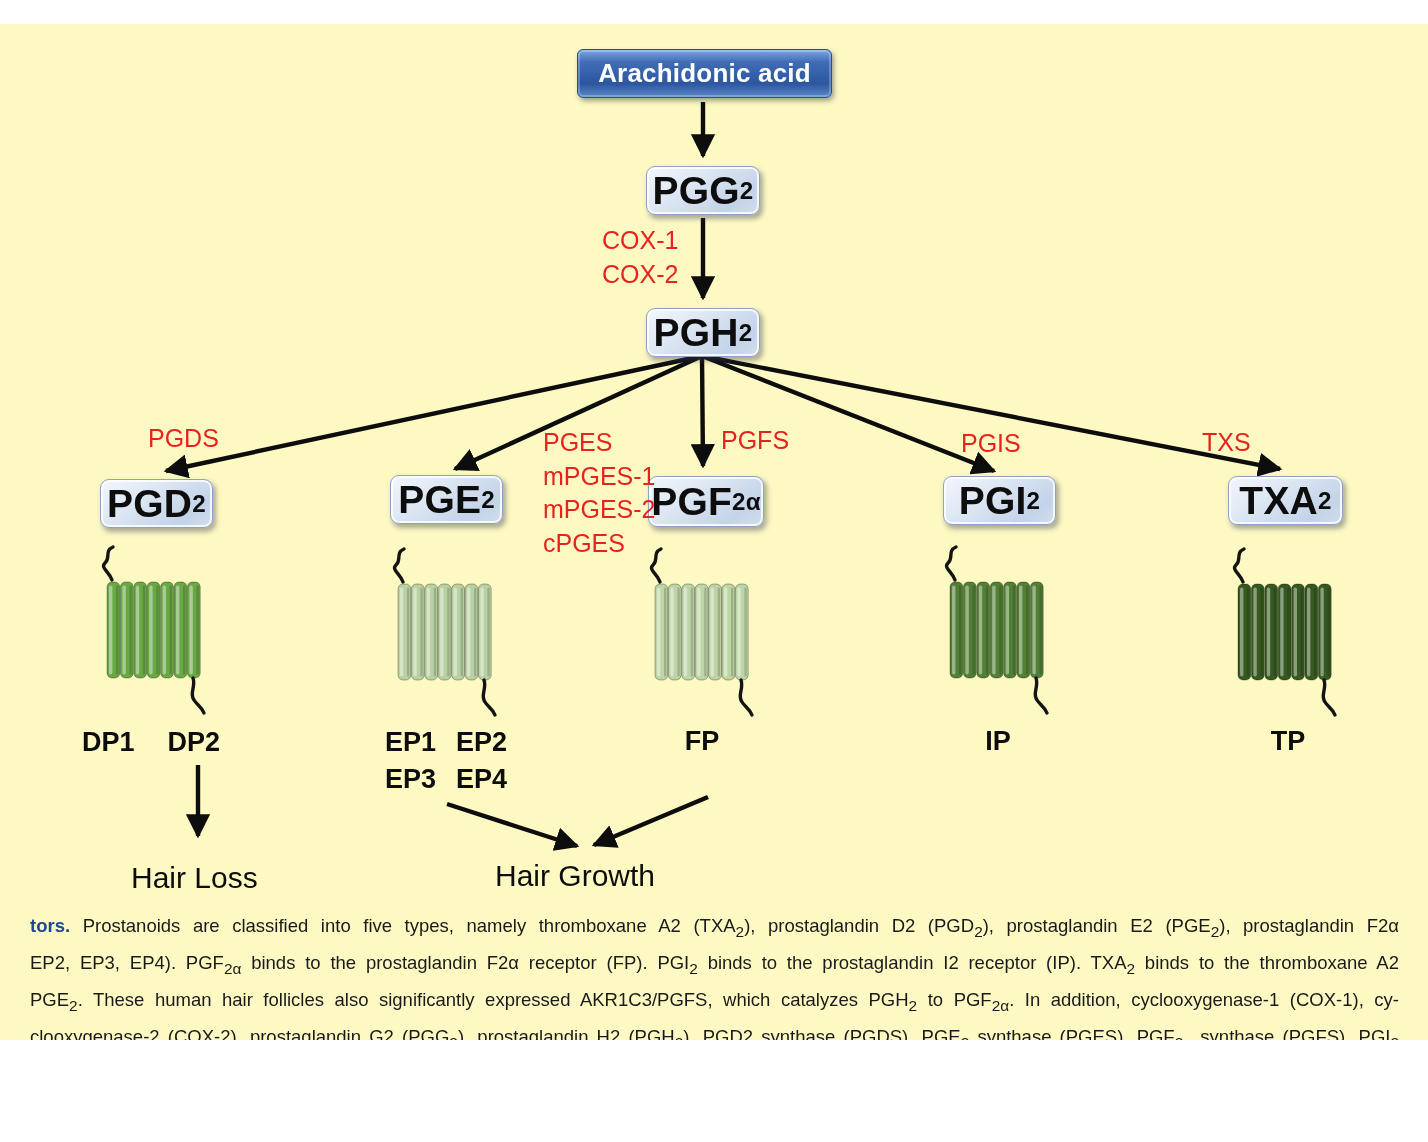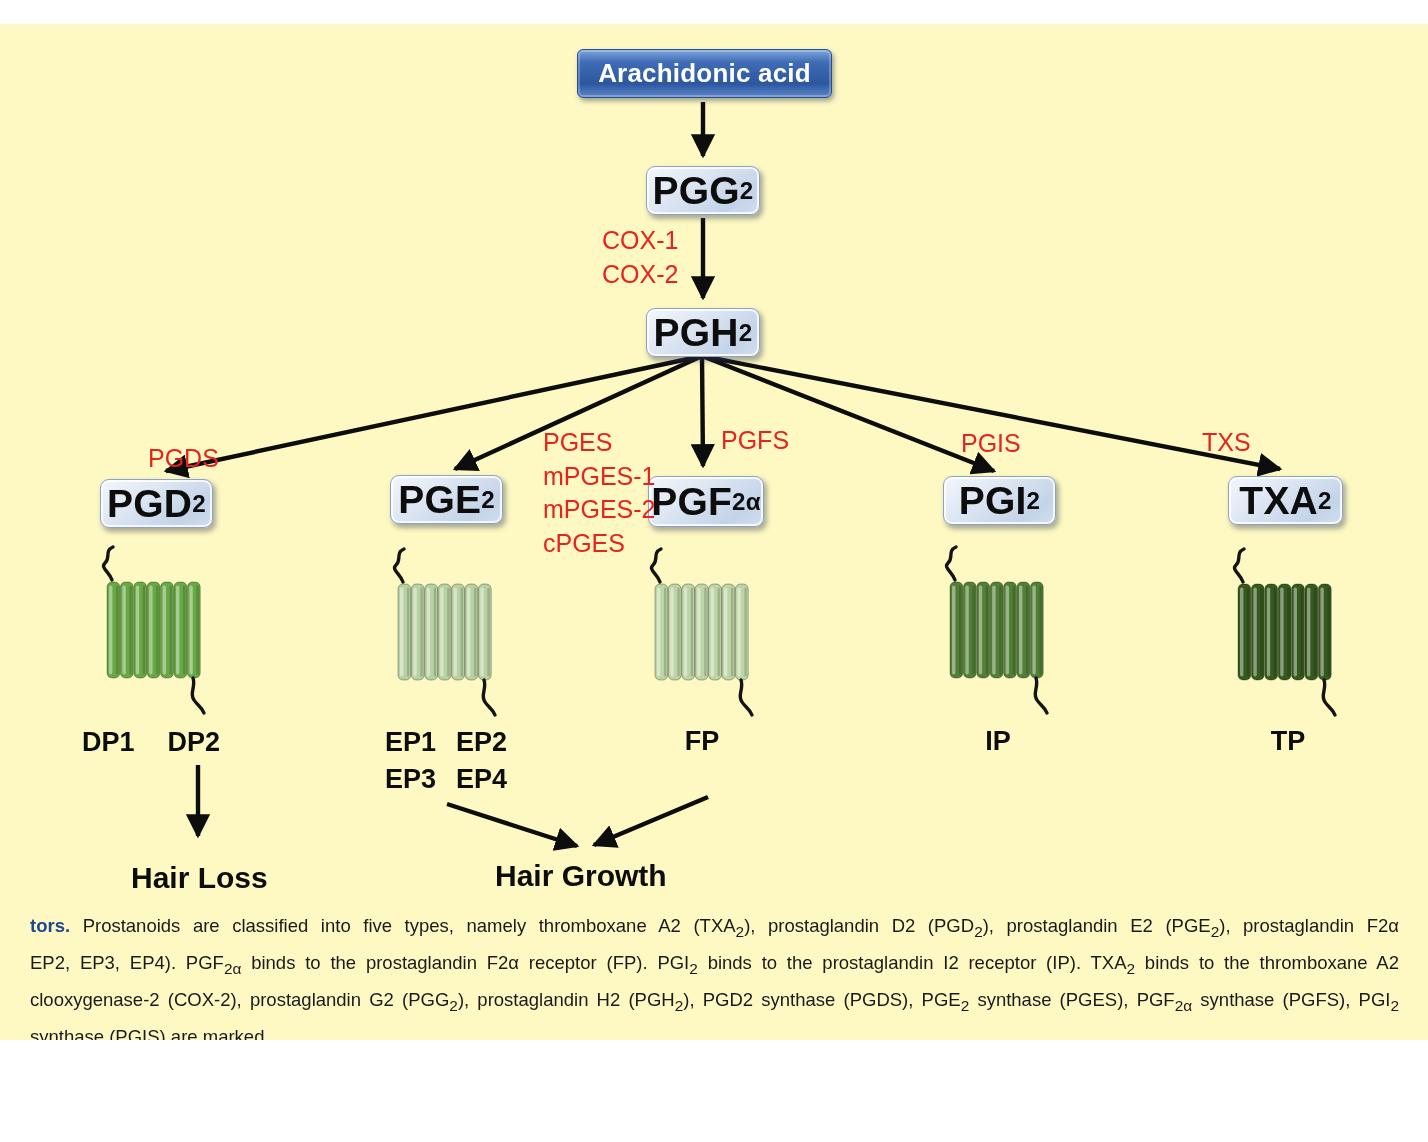--- a/index.html
+++ b/index.html
@@ -28,21 +28,21 @@
   .enzyme{
     position:absolute; color:var(--enzyme-red,#e8231f);
     font-size:25px; line-height:33.6px; white-space:nowrap;
   }
   .rlabel{position:absolute; font-weight:bold; font-size:27px; white-space:nowrap; color:#0d0d0d;}
   .rlabel span{display:inline-block;}
   .rlabel.gap33 span{margin-right:33px;}
   .rlabel.gap20 span{margin-right:20px;}
   .rlabel span:last-child{margin-right:0;}
   .rlabel.centered{width:120px; text-align:center;}
-  .outcome{position:absolute; font-weight:bold; font-size:30px; white-space:nowrap; color:#0d0d0d;}
+  .outcome{position:absolute; font-weight:normal; font-size:30px; white-space:nowrap; color:#0d0d0d;}
   .barrel{position:absolute;}
 
   .caption{
     position:absolute; left:30px; top:886px; width:1369px;
     font-size:18.5px; line-height:31.4px; color:#1a1a1a;
   }
   .cap-line{text-align:justify; text-align-last:justify;}
   .cap-line:last-child{text-align-last:left;}
   .caption b{color:var(--caption-blue,#1e4796);}
 </style>
@@ -118,21 +118,21 @@
   <div class="node rich" style="left:100px;top:455px;width:111px;height:47px">PGD<sub>2</sub></div>
   <div class="node rich" style="left:390px;top:451px;width:111px;height:47px">PGE<sub>2</sub></div>
   <div class="node rich" style="left:648px;top:452px;width:114px;height:49px">PGF<sub>2α</sub></div>
   <div class="node rich" style="left:943px;top:452px;width:111px;height:47px">PGI<sub>2</sub></div>
   <div class="node rich" style="left:1228px;top:452px;width:113px;height:47px">TXA<sub>2</sub></div>
 
   <div class="enzyme" style="left:602px;top:200px">
     <div>COX-1</div>
     <div>COX-2</div>
   </div>
-  <div class="enzyme" style="left:148px;top:418px">PGDS</div>
+  <div class="enzyme" style="left:148px;top:398px">PGDS</div>
   <div class="enzyme" style="left:543px;top:402px">
     <div>PGES</div>
     <div>mPGES-1</div>
     <div>mPGES-2</div>
     <div>cPGES</div>
   </div>
   <div class="enzyme" style="left:721px;top:400px">PGFS</div>
   <div class="enzyme" style="left:961px;top:403px">PGIS</div>
   <div class="enzyme" style="left:1202px;top:402px">TXS</div>
 
@@ -148,17 +148,18 @@
   <div class="rlabel centered" style="left:642px;top:702px">FP</div>
   <div class="rlabel centered" style="left:938px;top:702px">IP</div>
   <div class="rlabel centered" style="left:1228px;top:702px">TP</div>
 
   <div class="outcome" style="left:131px;top:837px">Hair Loss</div>
   <div class="outcome" style="left:495px;top:835px">Hair Growth</div>
 
   <div class="caption">
     <div class="cap-line"><b>tors.</b> Prostanoids are classified into five types, namely thromboxane A2 (TXA<sub>2</sub>), prostaglandin D2 (PGD<sub>2</sub>), prostaglandin E2 (PGE<sub>2</sub>), prostaglandin F2α</div>
     <div class="cap-line">EP2, EP3, EP4). PGF<sub>2α</sub> binds to the prostaglandin F2α receptor (FP). PGI<sub>2</sub> binds to the prostaglandin I2 receptor (IP). TXA<sub>2</sub> binds to the thromboxane A2</div>
+    <div class="cap-line">PGE<sub>2</sub>. These human hair follicles also significantly expressed AKR1C3/PGFS, which catalyzes PGH<sub>2</sub> to PGF<sub>2α</sub>. In addition, cyclooxygenase-1 (COX-1), cy-</div>
     <div class="cap-line">clooxygenase-2 (COX-2), prostaglandin G2 (PGG<sub>2</sub>), prostaglandin H2 (PGH<sub>2</sub>), PGD2 synthase (PGDS), PGE<sub>2</sub> synthase (PGES), PGF<sub>2α</sub> synthase (PGFS), PGI<sub>2</sub></div>
     <div class="cap-line">synthase (PGIS) are marked.</div>
   </div>
 
 </div>
 
 </body></html>

